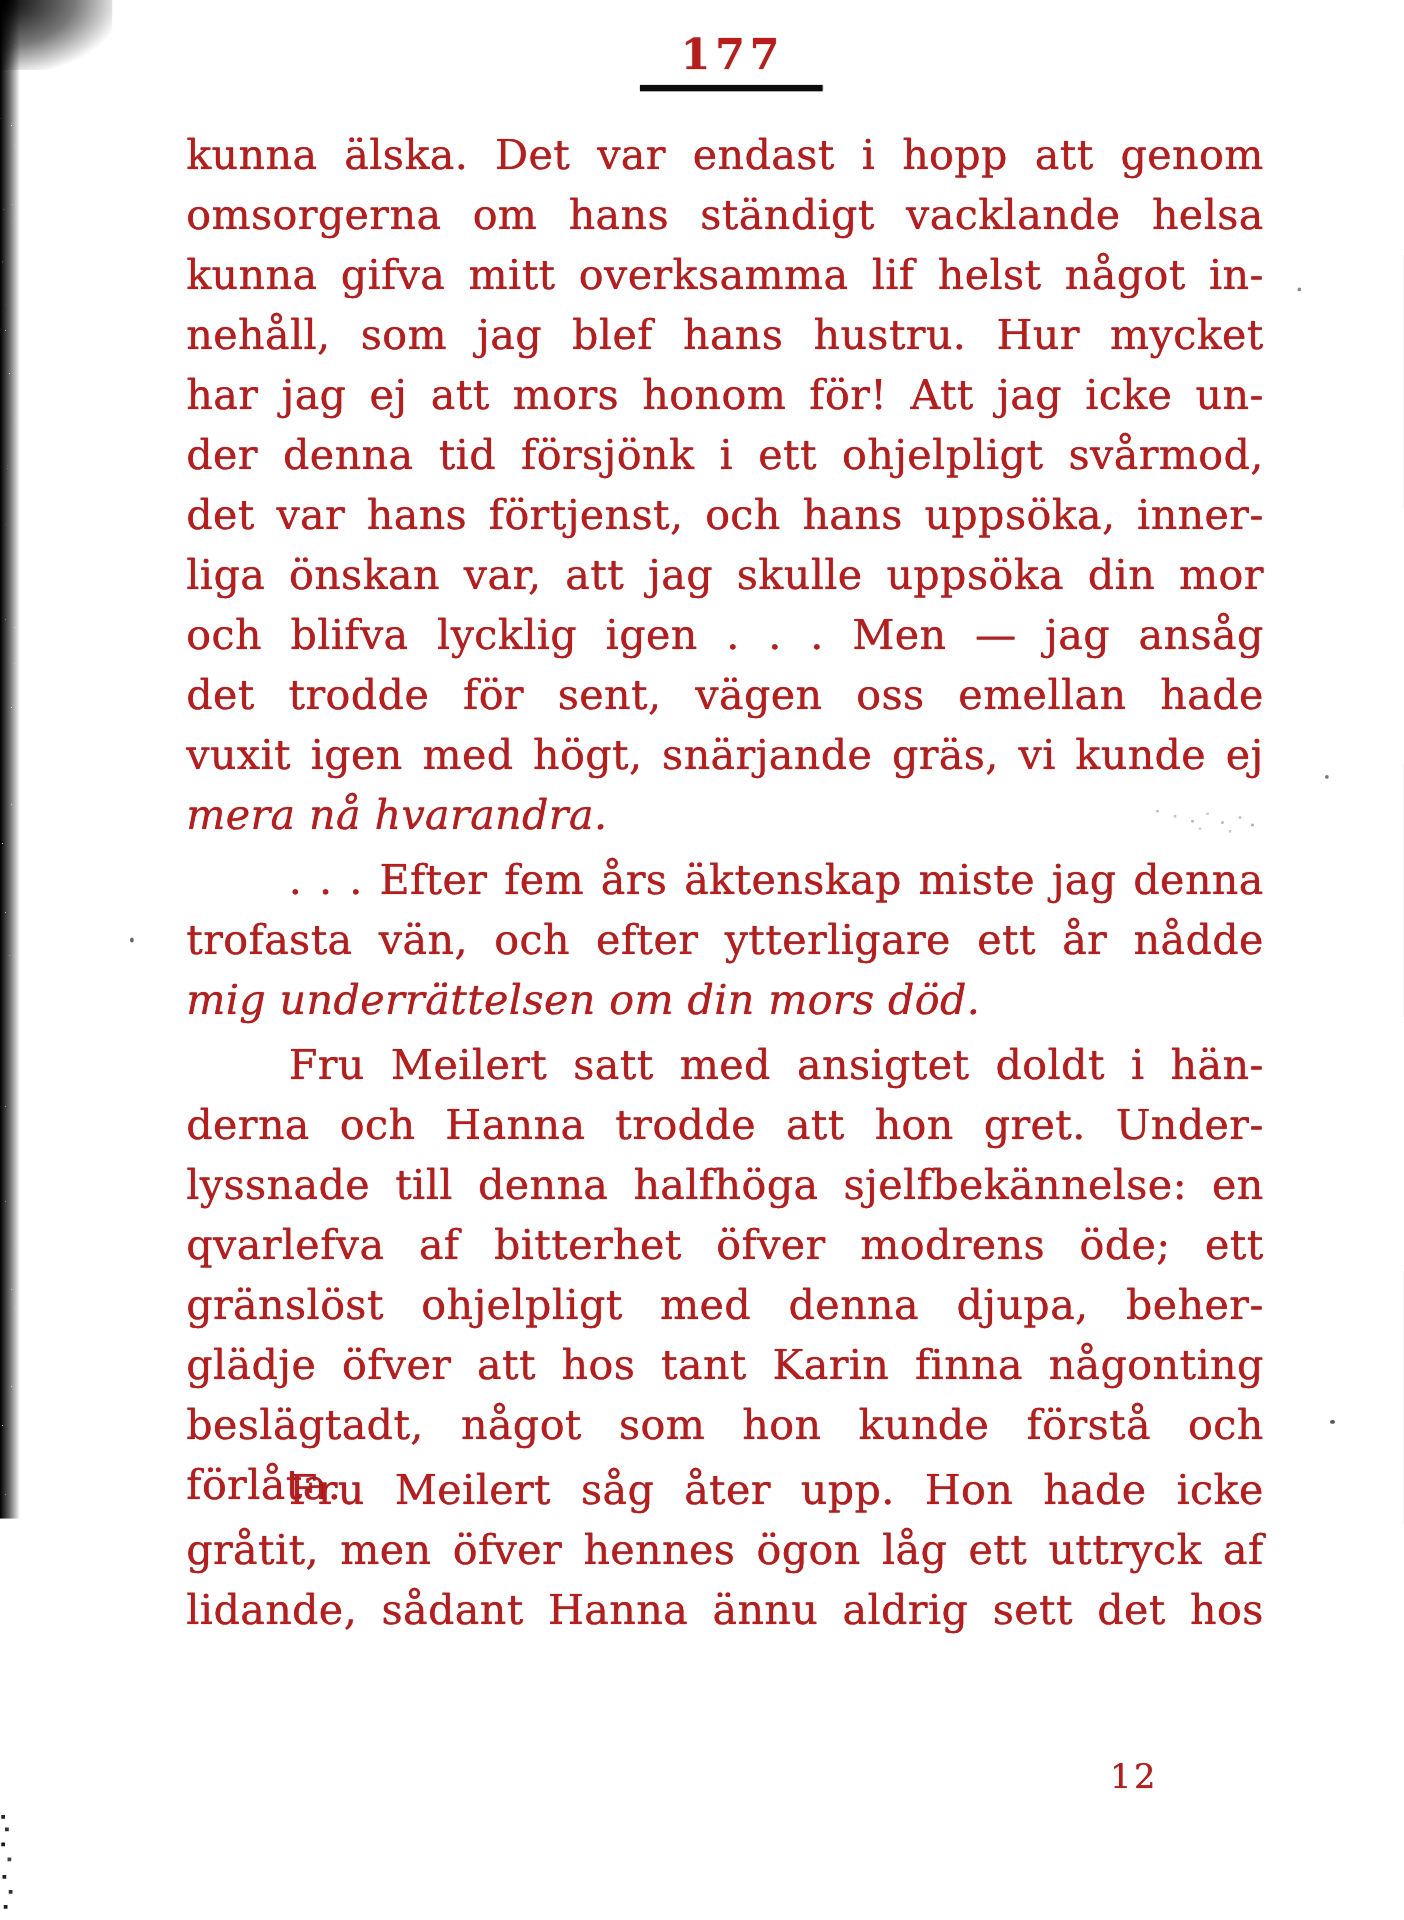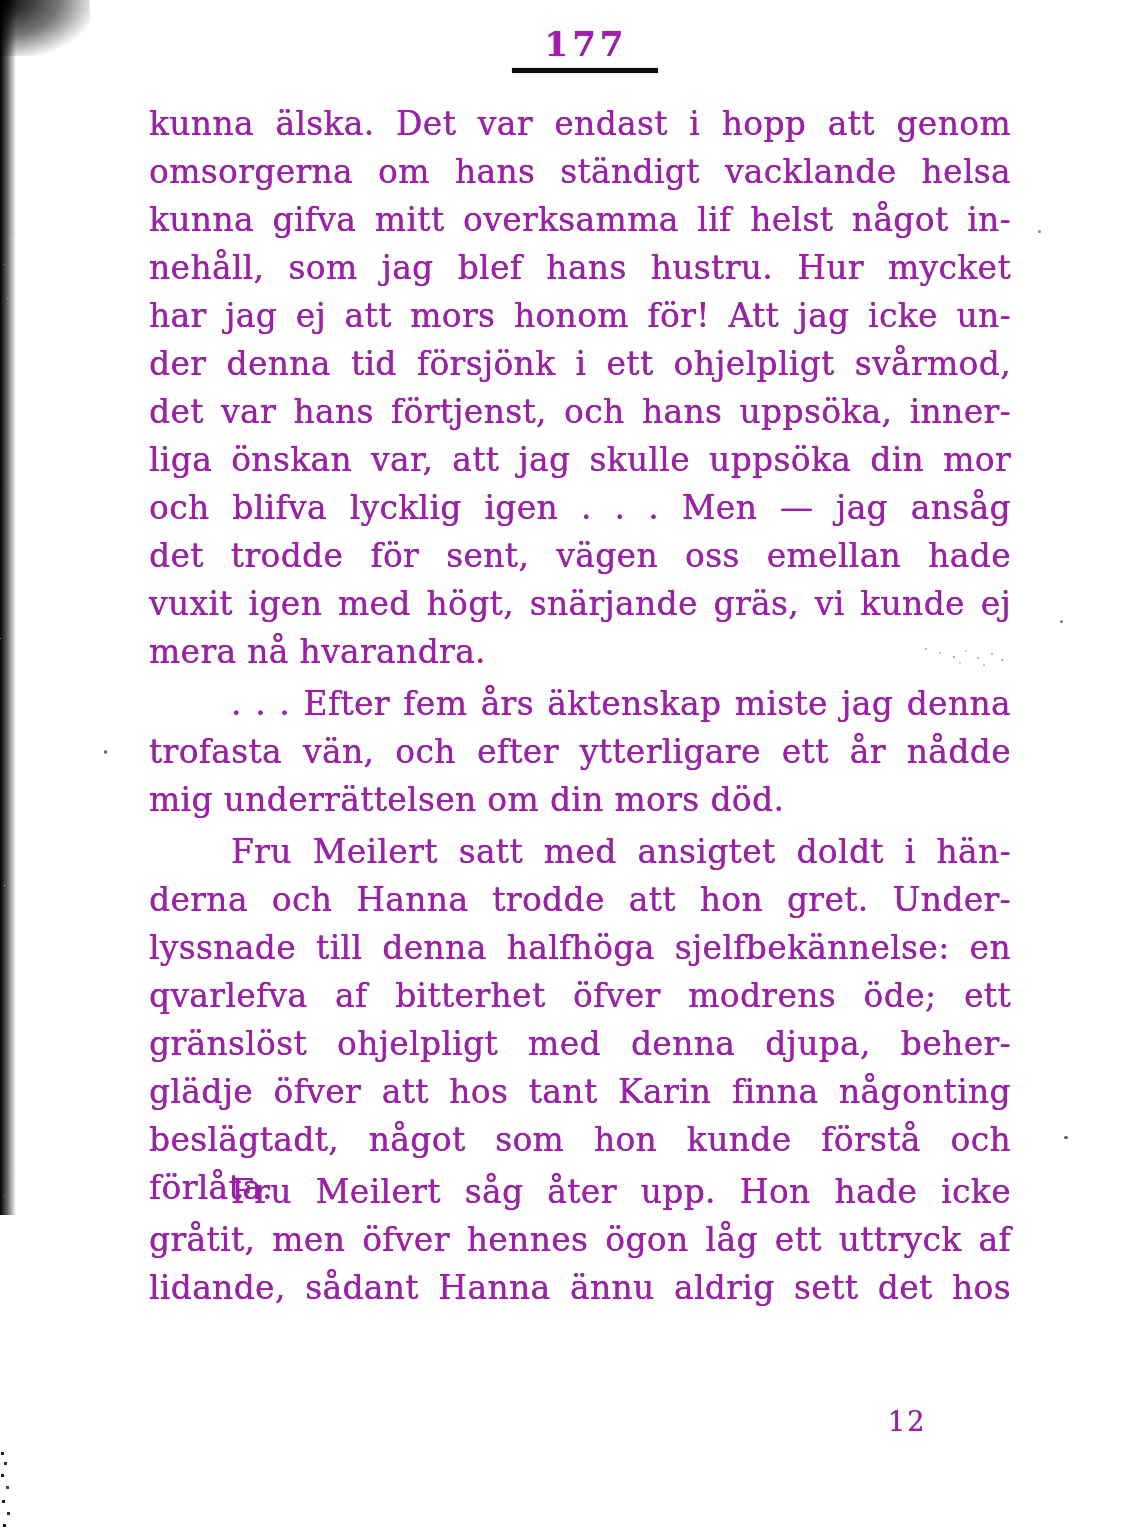--- a/index.html
+++ b/index.html
@@ -3,21 +3,21 @@
 <meta charset="utf-8">
 <style>
   html, body { margin: 0; padding: 0; background: #e8e8e8; }
   .page {
     position: relative;
     width: 1123px;
     height: 1536px;
     background: #ffffff;
     overflow: hidden;
     font-family: "DejaVu Serif", "Liberation Serif", serif;
-    color: #a21caf;
+    color: #b91c1c;
   }
   .page-number {
     position: absolute;
     top: 26px;
     left: 512px;
     width: 148px;
     height: 36px;
     line-height: 36px;
     text-align: center;
     font-size: 34px;
@@ -47,20 +47,21 @@
     font-size: 33px;
     letter-spacing: 0.3px;
     text-align: justify;
     text-align-last: justify;
     white-space: normal;
     text-shadow: 0 0 0.8px rgba(0,0,0,0.75);
   }
   .line.last {
     text-align: left;
     text-align-last: left;
+    font-style: italic;
   }
   .line.indent { text-indent: 82px; }
   .signature-mark {
     position: absolute;
     top: 1406px;
     left: 888px;
     font-size: 27px;
     font-weight: normal;
     letter-spacing: 2px;
     text-shadow: 0 0 0.8px rgba(0,0,0,0.7);

